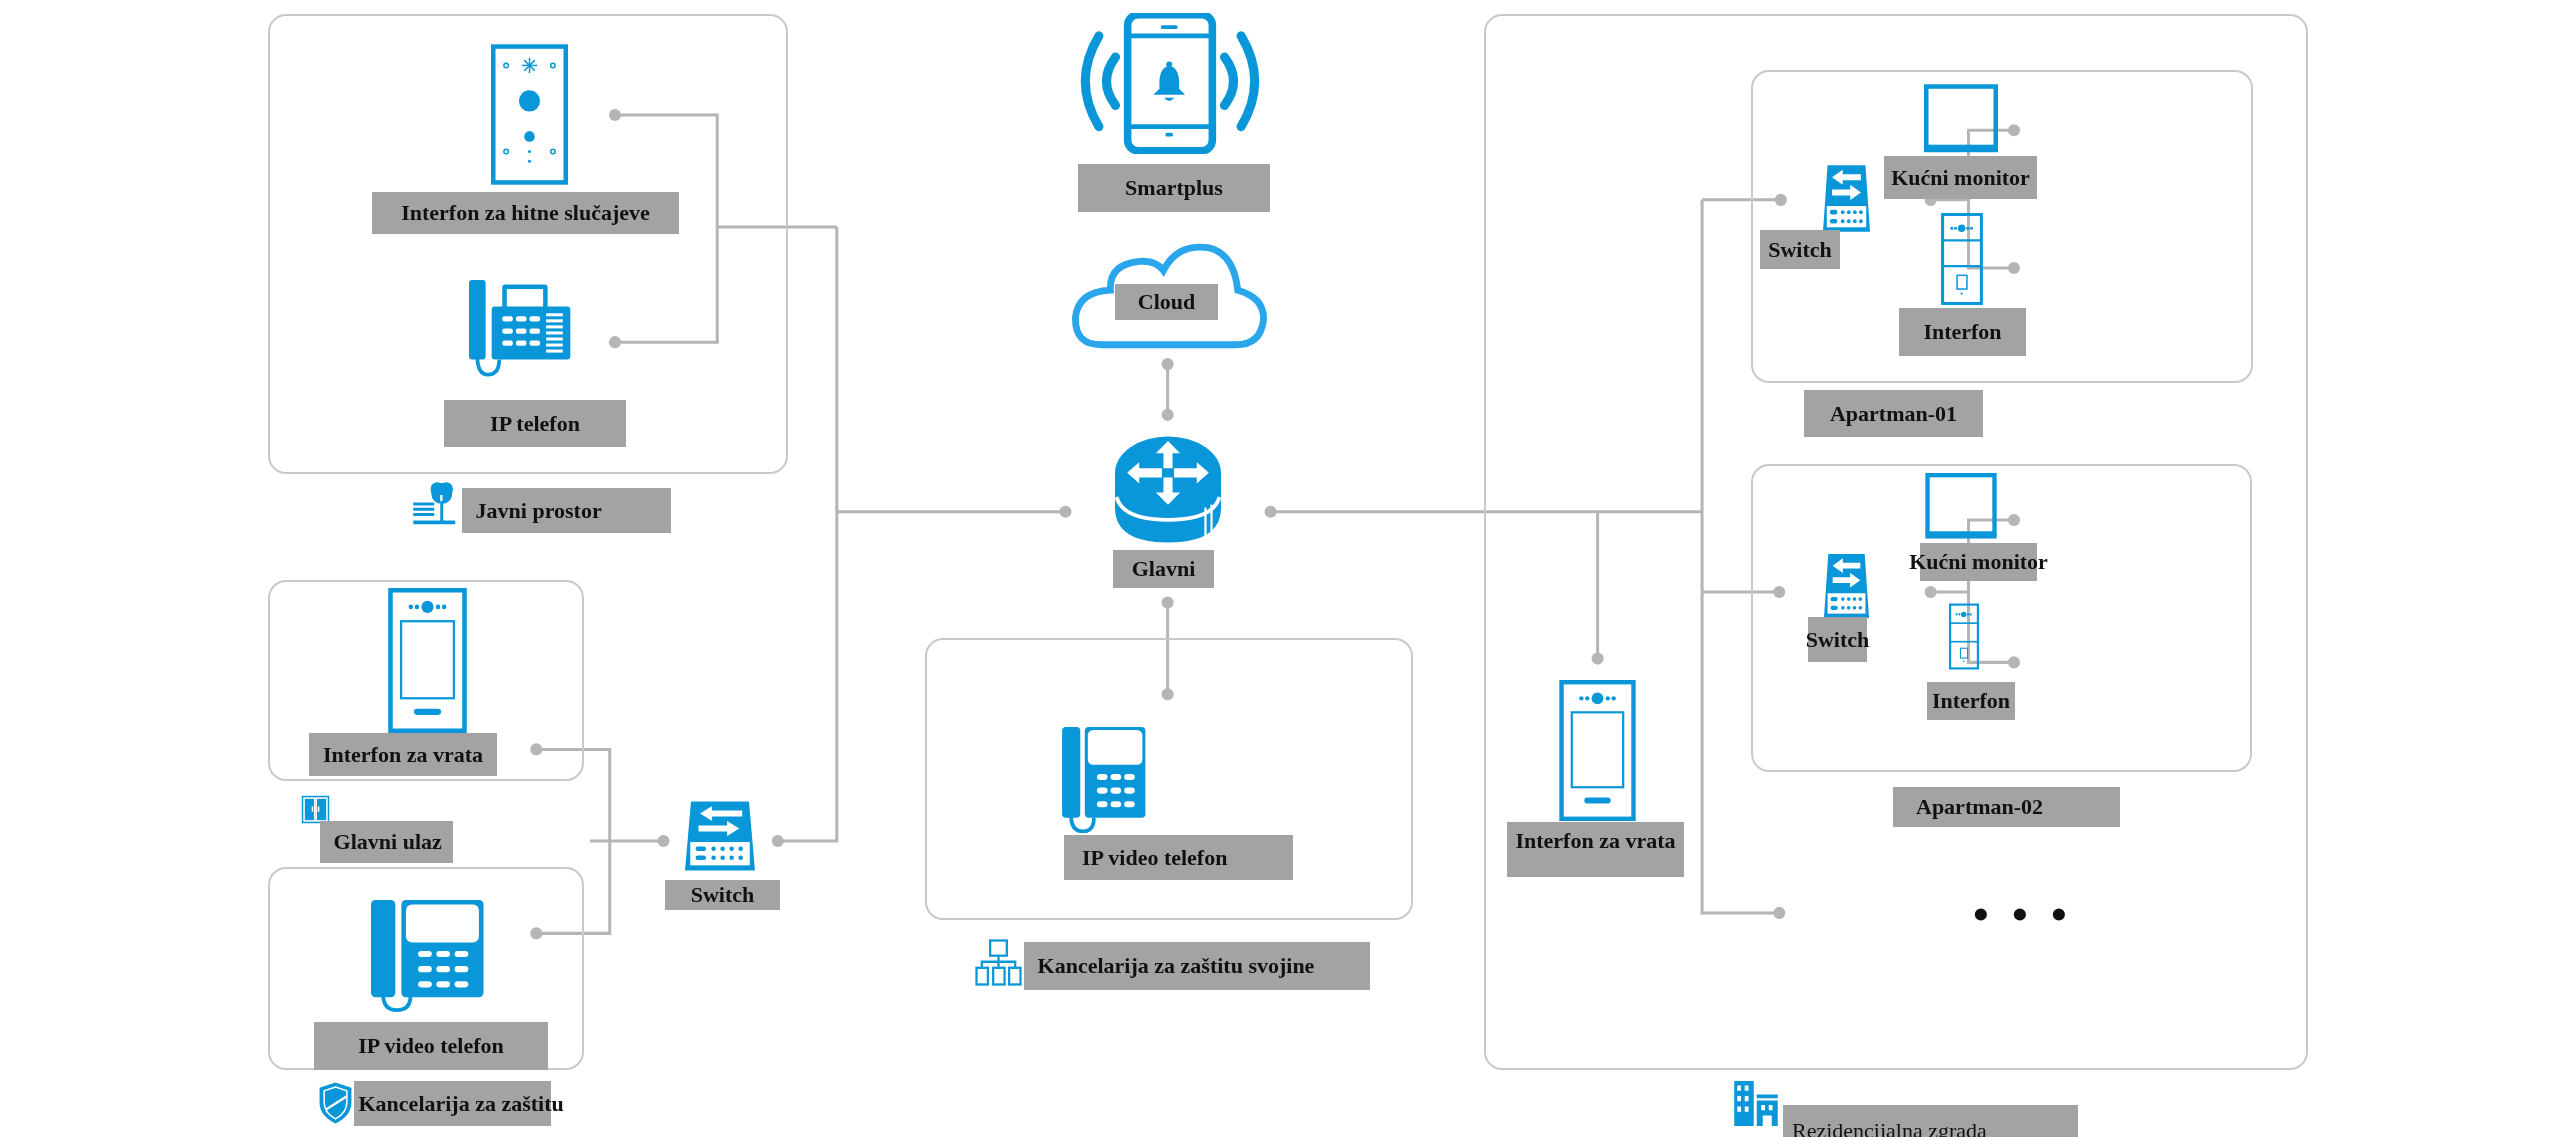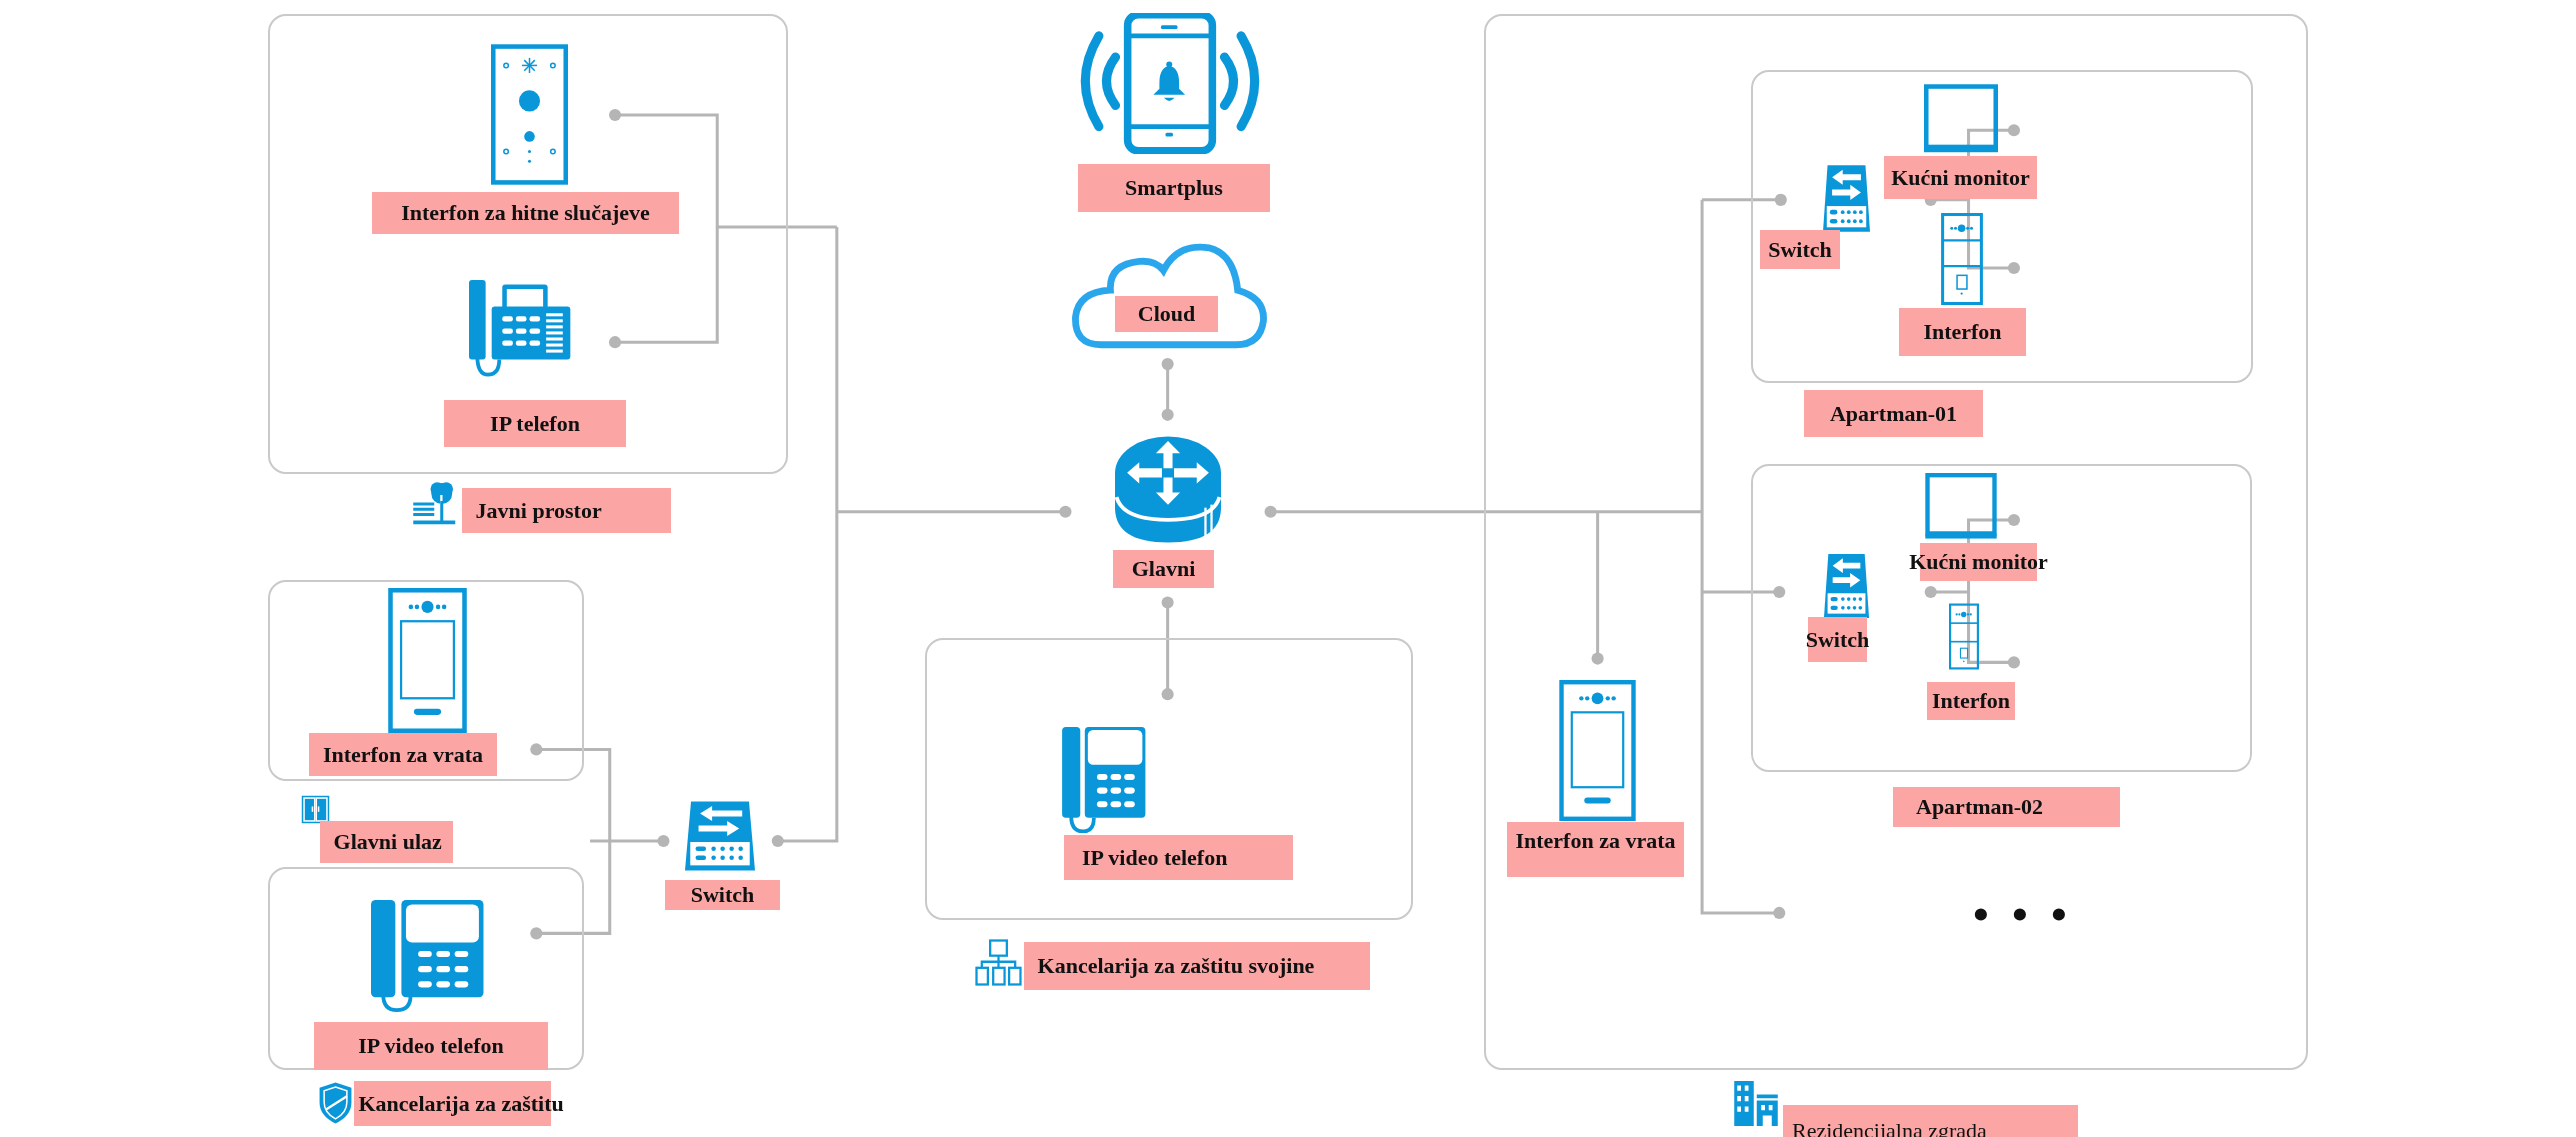--- a/index.html
+++ b/index.html
@@ -1,19 +1,19 @@
 <!DOCTYPE html>
 <html style="font-size:12px"><head>
 <meta charset="utf-8">
 <style>
   html, body { margin:0; padding:0; background:#ffffff; }
   body { width:2576px; height:1137px; position:relative; overflow:hidden;
          font-family:"Liberation Serif","DejaVu Serif",serif; }
   .box { position:absolute; border:2.3px solid #c9c9c9; border-radius:18px; box-sizing:border-box; background:transparent; }
-  .lbl { position:absolute; background:#fca5a5; color:#111; font-weight:bold; font-size:22px;
+  .lbl { position:absolute; background:#a3a3a3; color:#111; font-weight:bold; font-size:22px;
          display:flex; align-items:center; justify-content:center; white-space:nowrap; box-sizing:border-box; }
   .lbl.left { justify-content:flex-start; padding-left:13.6px; }
   svg.wires { position:absolute; left:0; top:0; }
   .icon { position:absolute; }
   .dots { position:absolute; font-size:45px; font-weight:bold; color:#111; letter-spacing:6px; line-height:1; }
 </style>
 </head>
 <body>
 
 <svg class="wires" width="2576" height="1137" viewBox="0 0 3402 1502">
@@ -222,21 +222,21 @@
     <path d="M88 58 Q64 90 88 122"></path>
     <path d="M254 30 Q290 90 254 150"></path>
     <path d="M232 58 Q256 90 232 122"></path>
   </g>
 </svg>
 <div class="lbl" style="left:1078px;top:164px;width:192px;height:48px;">Smartplus</div>
 
 <svg class="icon" style="left:1071px;top:237px;" width="197" height="114" viewBox="0 0 260 150">
   <path d="M40 142 Q4 142 6 105 Q10 72 52 70 Q50 36 90 32 Q112 30 122 44 Q140 8 182 14 Q215 22 220 70 Q256 80 254 110 Q250 142 218 142 Z" fill="none" stroke="#2aa6ec" stroke-width="9"></path>
 </svg>
-<div class="lbl" style="left:1115px;top:296px;width:103px;height:36px;">Cloud</div>
+<div class="lbl" style="left:1115px;top:284px;width:103px;height:36px;">Cloud</div>
 
 <svg class="icon" style="left:1115px;top:435px;" width="106" height="109" viewBox="0 0 140 144">
   <path d="M0 50 L0 96 Q0 142 70 142 Q140 142 140 96 L140 50 Z" fill="#0a97d9"></path>
   <ellipse cx="70" cy="50" rx="70" ry="48" fill="#0a97d9"></ellipse>
   <path d="M2 82 Q10 112 70 112 Q130 112 138 82" stroke="#fff" stroke-width="5" fill="none"></path>
   <rect x="118" y="96" width="3" height="40" fill="#fff"></rect>
   <rect x="126" y="92" width="3" height="36" fill="#fff"></rect>
   <g fill="#fff">
     <polygon points="70,8 86,24 76,24 76,44 64,44 64,24 54,24"></polygon>
     <polygon points="70,92 86,76 76,76 76,56 64,56 64,76 54,76"></polygon>

